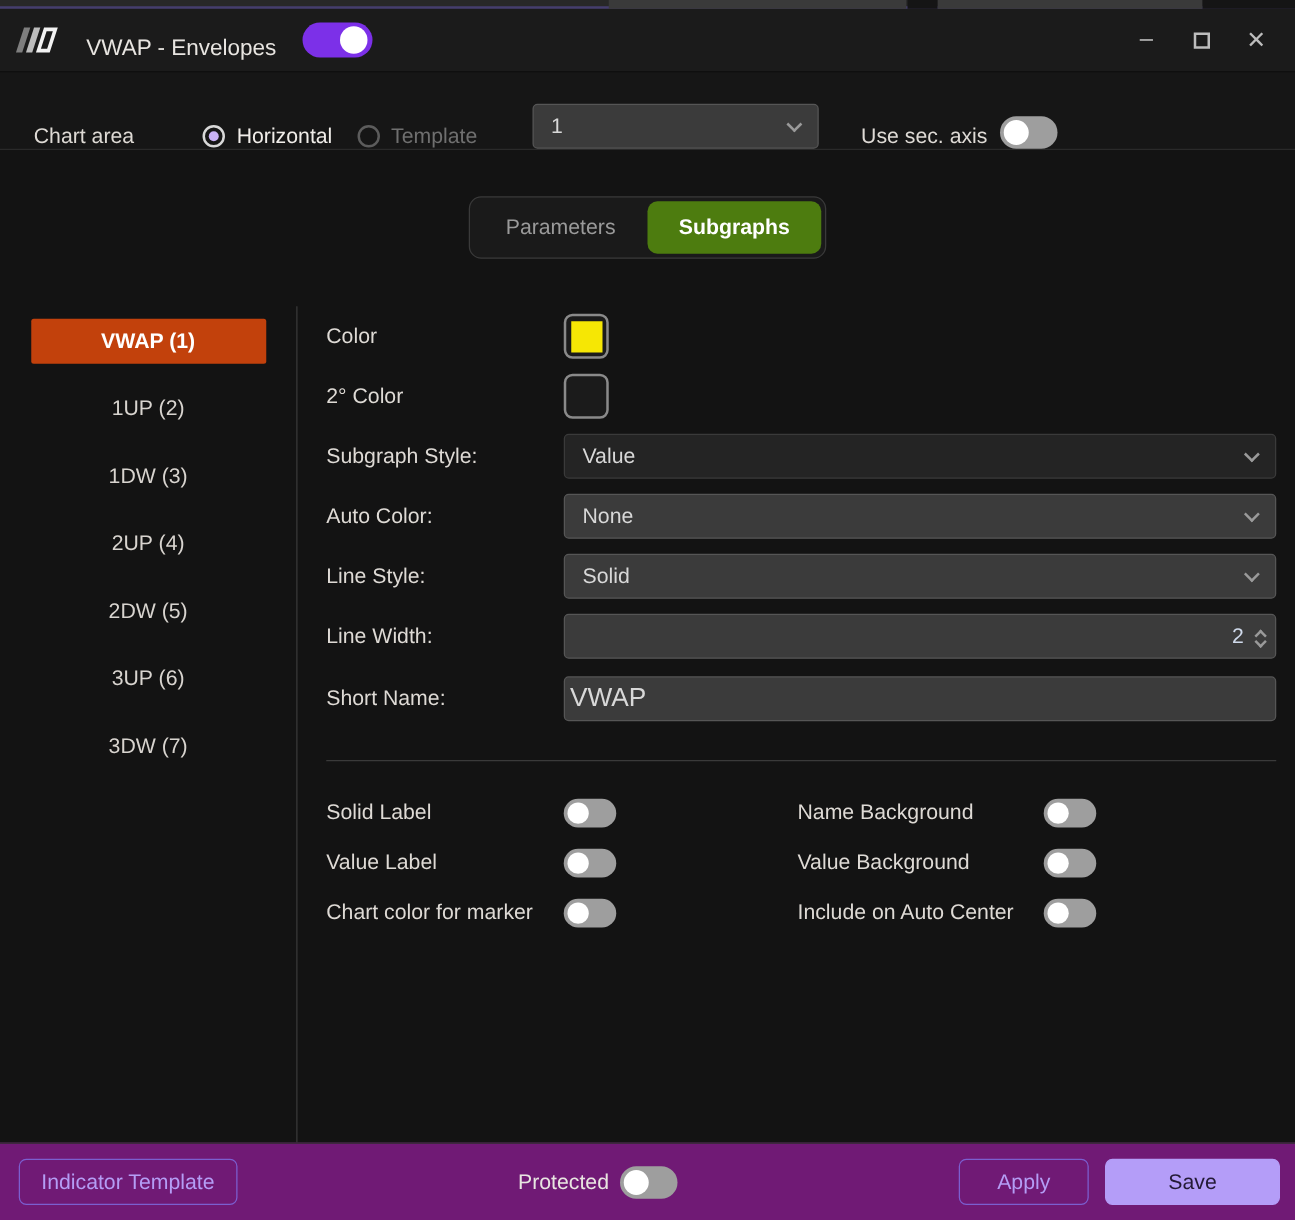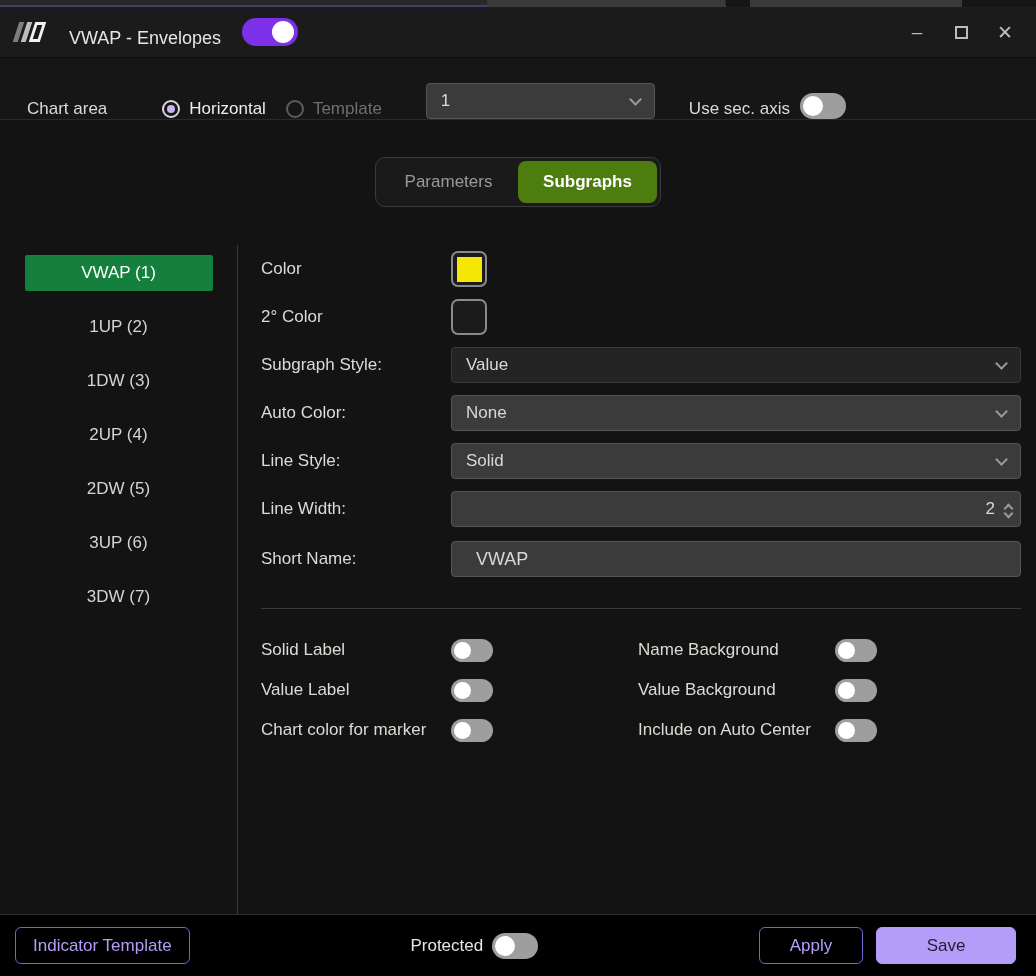--- a/index.html
+++ b/index.html
@@ -66,45 +66,45 @@
   .tabs-wrap { display:flex; justify-content:center; padding-top:37px; flex:none; }
   .tab-group { display:flex; background:#1a1a1a; border:1px solid #3a3a3a; border-radius:10px; padding:3px; }
   .tab { width:139px; height:42px; display:flex; align-items:center; justify-content:center; font-size:17px; color:#9a9a9a; border-radius:8px; cursor:pointer; }
   .tab.active { background:#4d7c0f; color:#ffffff; font-weight:bold; }
 
   
   .content { flex:1; display:flex; margin-top:38px; min-height:0; }
   .sidebar { width:238px; border-right:1px solid #3a3a3a; flex:none; padding-top:1px; }
   .sg-item { height:54px; display:flex; align-items:center; justify-content:center; cursor:pointer; }
   .sg-item .sg-pill { width:188px; height:36px; display:flex; align-items:center; justify-content:center; font-size:17px; color:#d8d4cf; border-radius:2px; }
-  .sg-item.selected .sg-pill { background:#15803d; color:#ffffff; font-weight:normal; }
+  .sg-item.selected .sg-pill { background:#c2410c; color:#ffffff; font-weight:bold; }
 
   .main { flex:1; padding:0 15px 0 23px; min-width:0; }
   .form-row { display:flex; align-items:center; height:48px; }
   .flabel { width:190px; flex:none; font-size:17px; color:#dedad5; }
   .swatch { width:36px; height:36px; border:2px solid #8a8a8a; border-radius:7px; background:#1b1b1b; display:flex; align-items:center; justify-content:center; cursor:pointer; }
   .swatch .fill { width:25px; height:25px; }
   .grow { flex:1; min-width:0; }
   .spinner { height:36px; background:#3b3b3b; border:1px solid #565656; border-radius:4px; display:flex; align-items:center; justify-content:flex-end; padding:0 8px; cursor:pointer; }
   .spin-val { color:#cfd9ea; font-size:17px; margin-right:10px; }
   .spin-btns { display:flex; flex-direction:column; align-items:center; gap:5px; }
   .chev.tiny { width:7px; height:7px; }
   .chev.up { transform:rotate(-135deg); margin-top:3px; margin-bottom:-3px; }
-  .text-input { height:36px; width:100%; background:#3b3b3b; border:1px solid #565656; border-radius:4px; color:#d8d8d8; font-size:18px; padding:0 24px; font-family:"Liberation Sans", sans-serif; outline:none; }
+  .text-input { height:36px; width:100%; background:#3b3b3b; border:1px solid #565656; border-radius:4px; color:#d8d8d8; font-size:21px; padding:0 4px; font-family:"Liberation Sans", sans-serif; outline:none; }
   .short-name-row { margin-top:2px; }
 
   .divider-h { border-top:1px solid #3a3a3a; margin:25px 0 21px 0; }
 
   .toggle-grid { display:grid; grid-template-columns:377px 1fr; }
   .t-row { display:flex; align-items:center; height:40px; }
   .t-row .t-lbl { width:190px; flex:none; font-size:17px; }
   .t-row.wide .t-lbl { width:197px; }
 
   
-  .footer { height:62px; background:#000000; border-top:1px solid #2e2e2e; display:flex; align-items:center; padding:0 20px 0 15px; flex:none; }
+  .footer { height:62px; background:#701a75; border-top:1px solid #2e2e2e; display:flex; align-items:center; padding:0 12px 0 15px; flex:none; }
   .btn { height:37px; border-radius:6px; display:flex; align-items:center; justify-content:center; font-size:17px; cursor:pointer; }
   .btn.outline { border:1px solid #7b5fd0; color:#b49df5; background:transparent; }
   .btn.filled { background:#b49df8; color:#241a36; border:1px solid #b49df8; }
   .btn-indicator { padding:0 17px; }
   .footer-center { flex:1; display:flex; align-items:center; justify-content:center; gap:9px; }
   .prot-lbl { font-size:17px; color:#e8e5e1; }
   .btn-apply { width:104px; margin-right:13px; }
   .btn-save { width:140px; }
 </style>
 </head>

